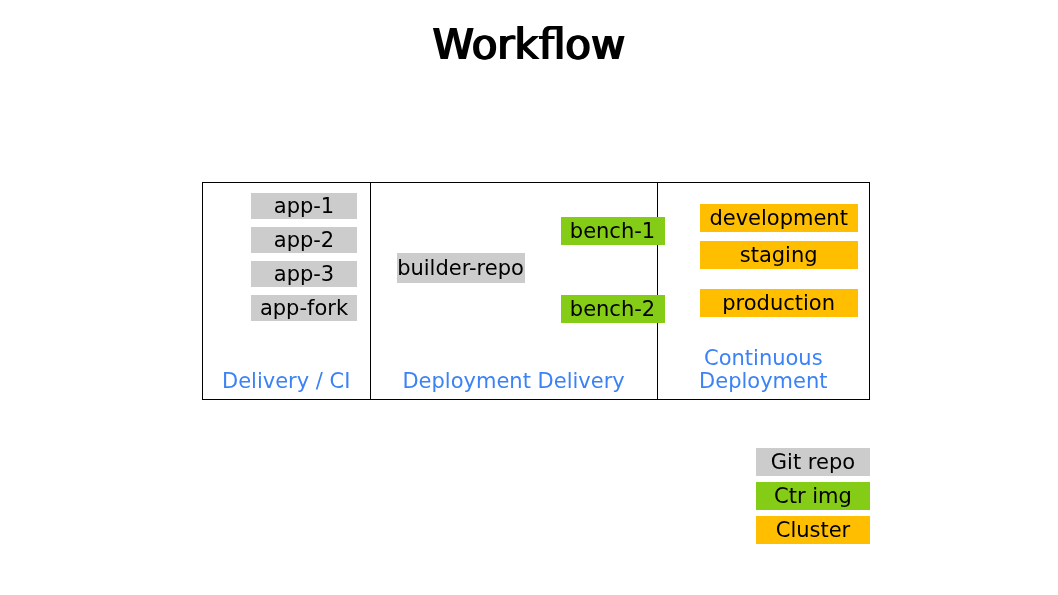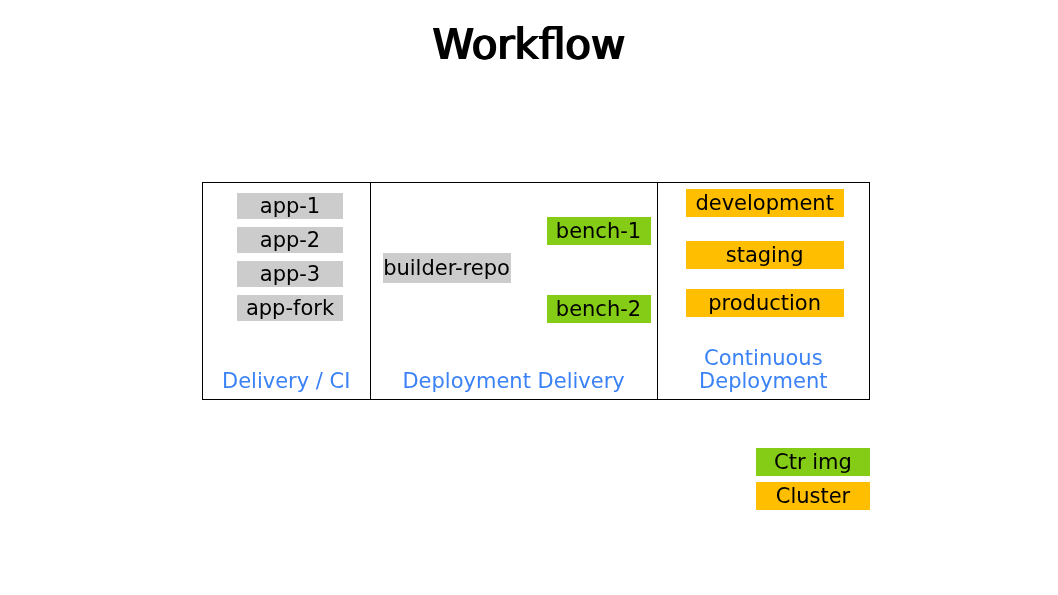--- a/index.html
+++ b/index.html
@@ -49,41 +49,42 @@
     color: #3b82f6;
   }
   .col-label.two-line { bottom: 6px; line-height: 1.1; }
   .box {
     position: absolute;
     height: 26px;
     line-height: 26px;
     text-align: center;
     font-size: 21px;
     color: #000;
+    margin-left: 14px;
   }
   .grey { background: #cccccc; }
   .blue { background: #84cc16; }
   .orange { background: #ffbf00; }
 
   
   .c1b { left: 34px; width: 106px; }
   .c1b1 { top: 10px; }
   .c1b2 { top: 44px; }
   .c1b3 { top: 78px; }
   .c1b4 { top: 112px; }
 
   
   .c2-builder { left: 12px; top: 70px; width: 128px; height: 30px; line-height: 30px; }
   .c2-bench { left: 176px; width: 104px; height: 28px; line-height: 28px; }
   .c2-bench1 { top: 34px; }
   .c2-bench2 { top: 112px; }
 
   
   .c3b { left: 28px; width: 158px; height: 28px; line-height: 28px; }
-  .c3b1 { top: 6px; }
+  .c3b1 { top: 21px; }
   .c3b2 { top: 58px; }
   .c3b3 { top: 106px; }
 
   .legend {
     position: absolute;
     right: 188px;
     top: 448px;
     display: flex;
     flex-direction: column;
     gap: 6px;
@@ -123,15 +124,16 @@
     <div class="box orange c3b c3b3">production</div>
     <div class="col-label two-line">
       <span>Continuous</span><br>
       <span>Deployment</span>
     </div>
   </div>
 
 </div>
 
 <div class="legend">
+  <div class="box grey">Git repo</div>
   <div class="box blue">Ctr img</div>
   <div class="box orange">Cluster</div>
 </div>
 
 </body></html>

